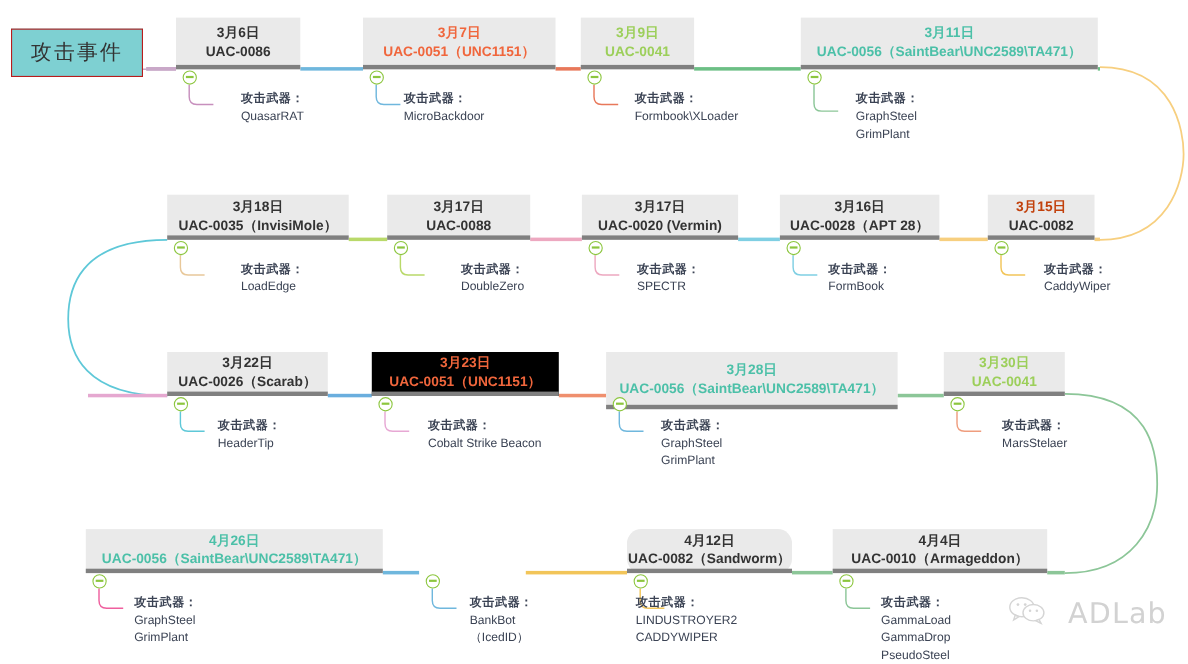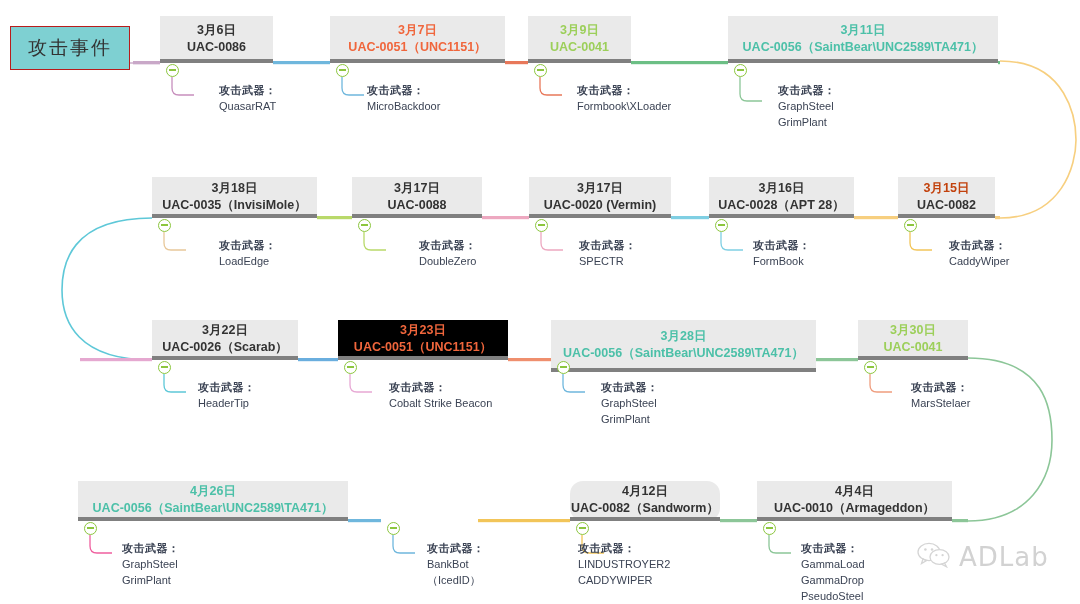--- a/index.html
+++ b/index.html
@@ -57,21 +57,21 @@
     color:#3b4354;
     line-height:1.45;
     white-space:nowrap;
   }
   .wl .hdr{font-weight:bold;letter-spacing:.5px;}
   .wl .itm{font-weight:normal;}
 
   
   .wm{
     position:absolute;
-    display:flex;align-items:center;gap:8px;
+    display:flex;align-items:center;gap:20px;
     color:#cfcfcf;
     user-select:none;
   }
   .wm .wm-txt{font-size:26px;letter-spacing:1px;color:#d2d2d2;font-family:"DejaVu Sans","Liberation Sans",sans-serif;}
 </style>
 </head>
 <body>
 
 <div id="stage">
   <svg id="wires" viewBox="0 0 1080 604">

